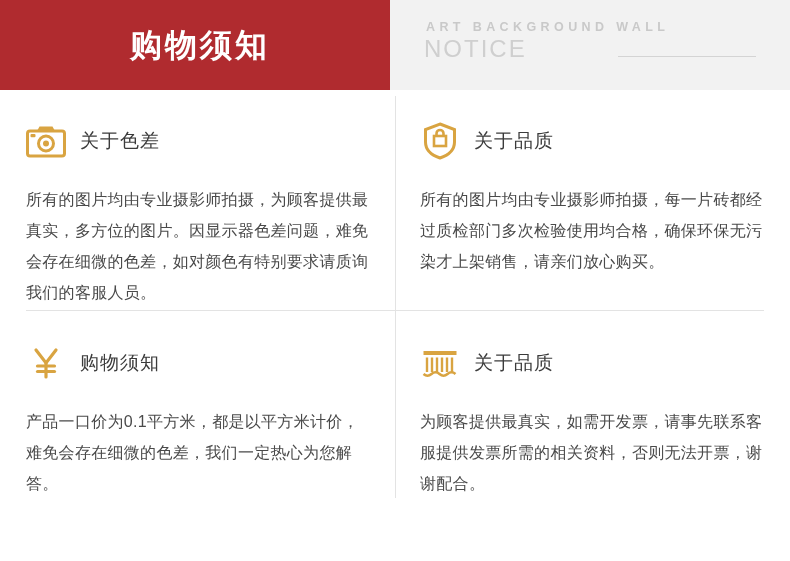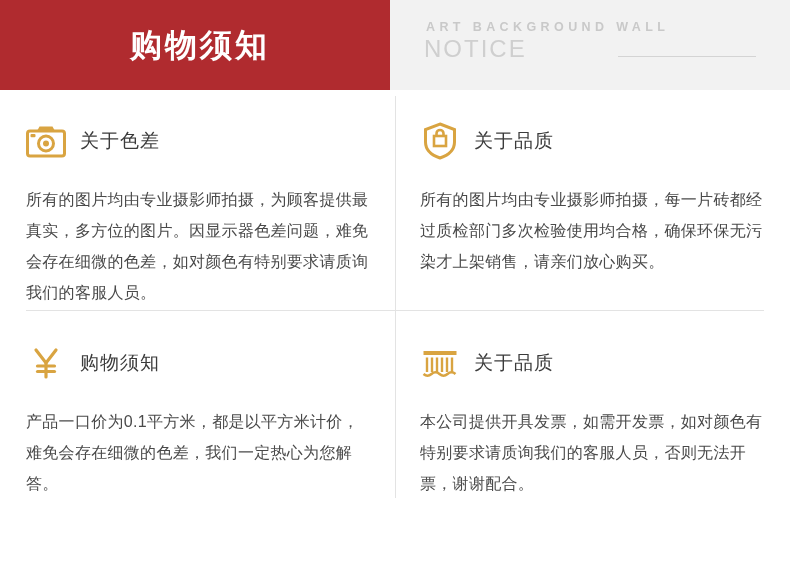--- a/index.html
+++ b/index.html
@@ -219,17 +219,17 @@
               <line x1="16" y1="11.5" x2="16" y2="26"></line>
               <line x1="21" y1="11.5" x2="21" y2="26"></line>
               <line x1="26" y1="11.5" x2="26" y2="26"></line>
               <line x1="31" y1="11.5" x2="31" y2="26"></line>
             </g>
             <path d="M2.5 28 q4 3.5 8 0 q4 -3.5 8 0 q4 3.5 8 0 q4 -3.5 8 0" fill="none" stroke="#d9a441" stroke-width="2.6"></path>
           </svg>
         </div>
         <div class="cell-title">关于品质</div>
       </div>
-      <div class="cell-body">本公司提供开具发票，如需开发票，如对颜色有特别要求请质询我们的客服人员，否则无法开票，谢谢配合。</div>
+      <div class="cell-body">为顾客提供最真实，如需开发票，请事先联系客服提供发票所需的相关资料，否则无法开票，谢谢配合。</div>
     </div>
 
   </div>
 </div>
 
 </body></html>

